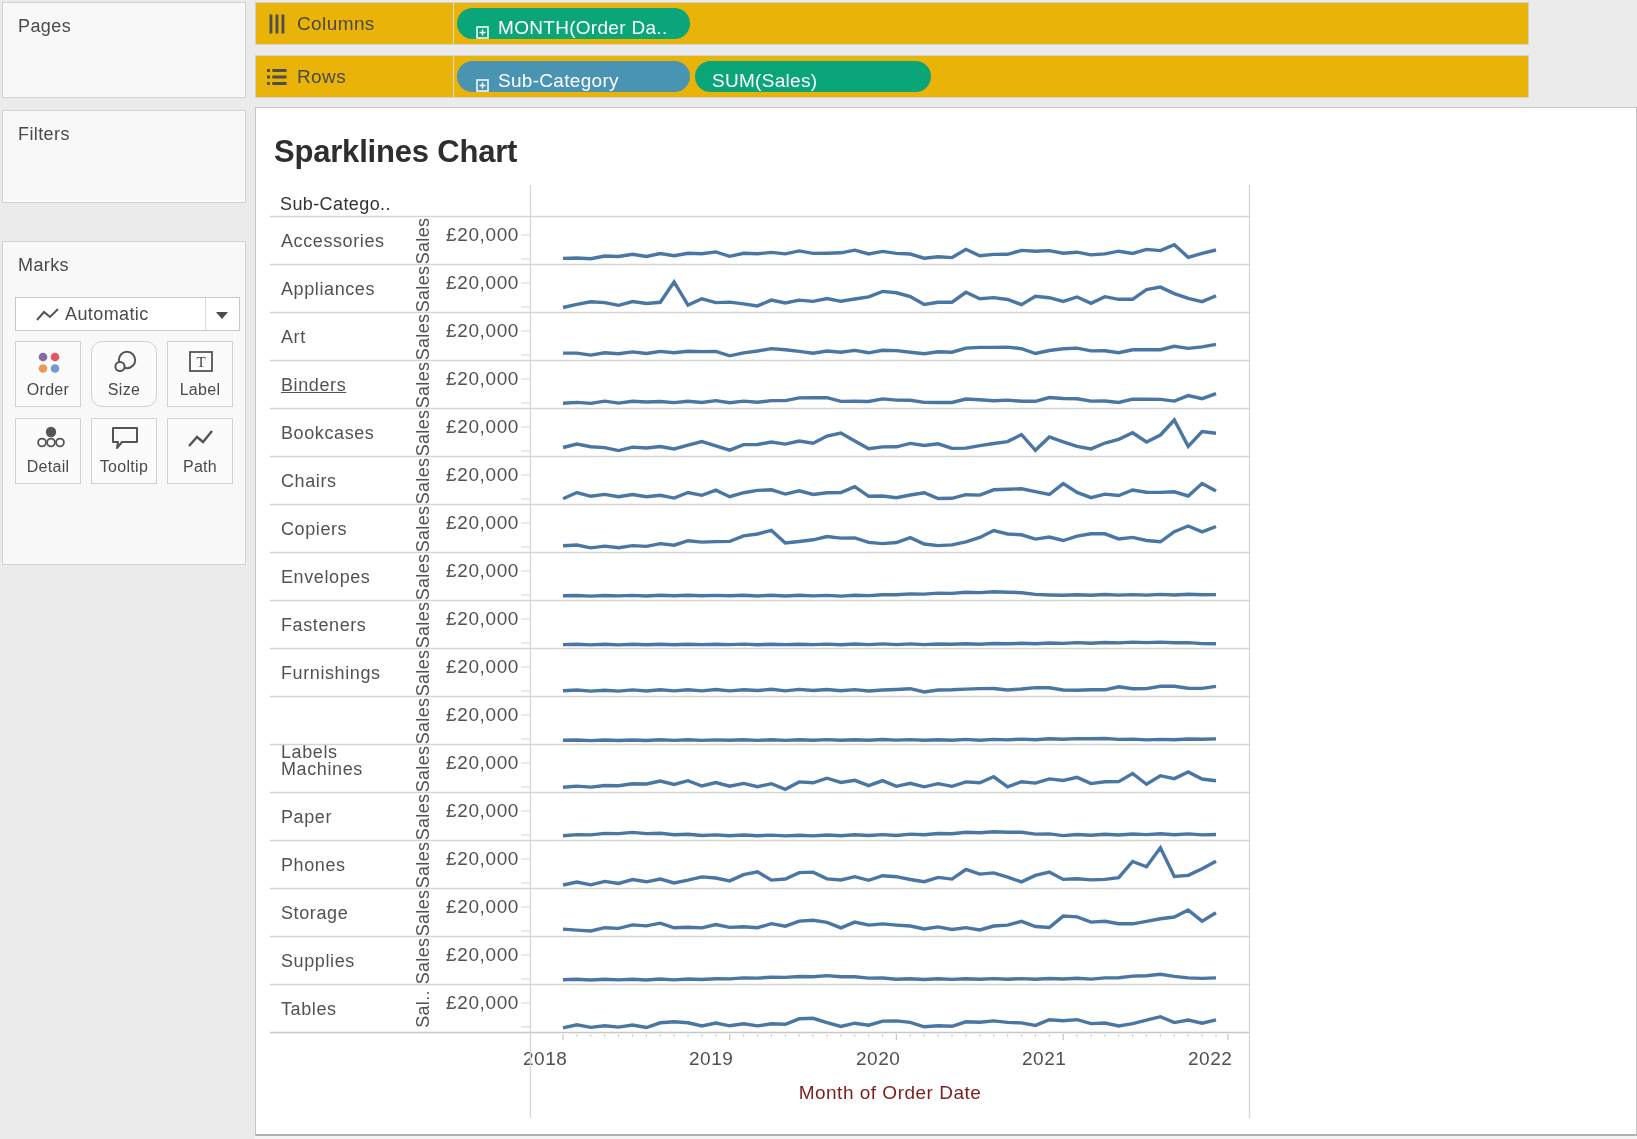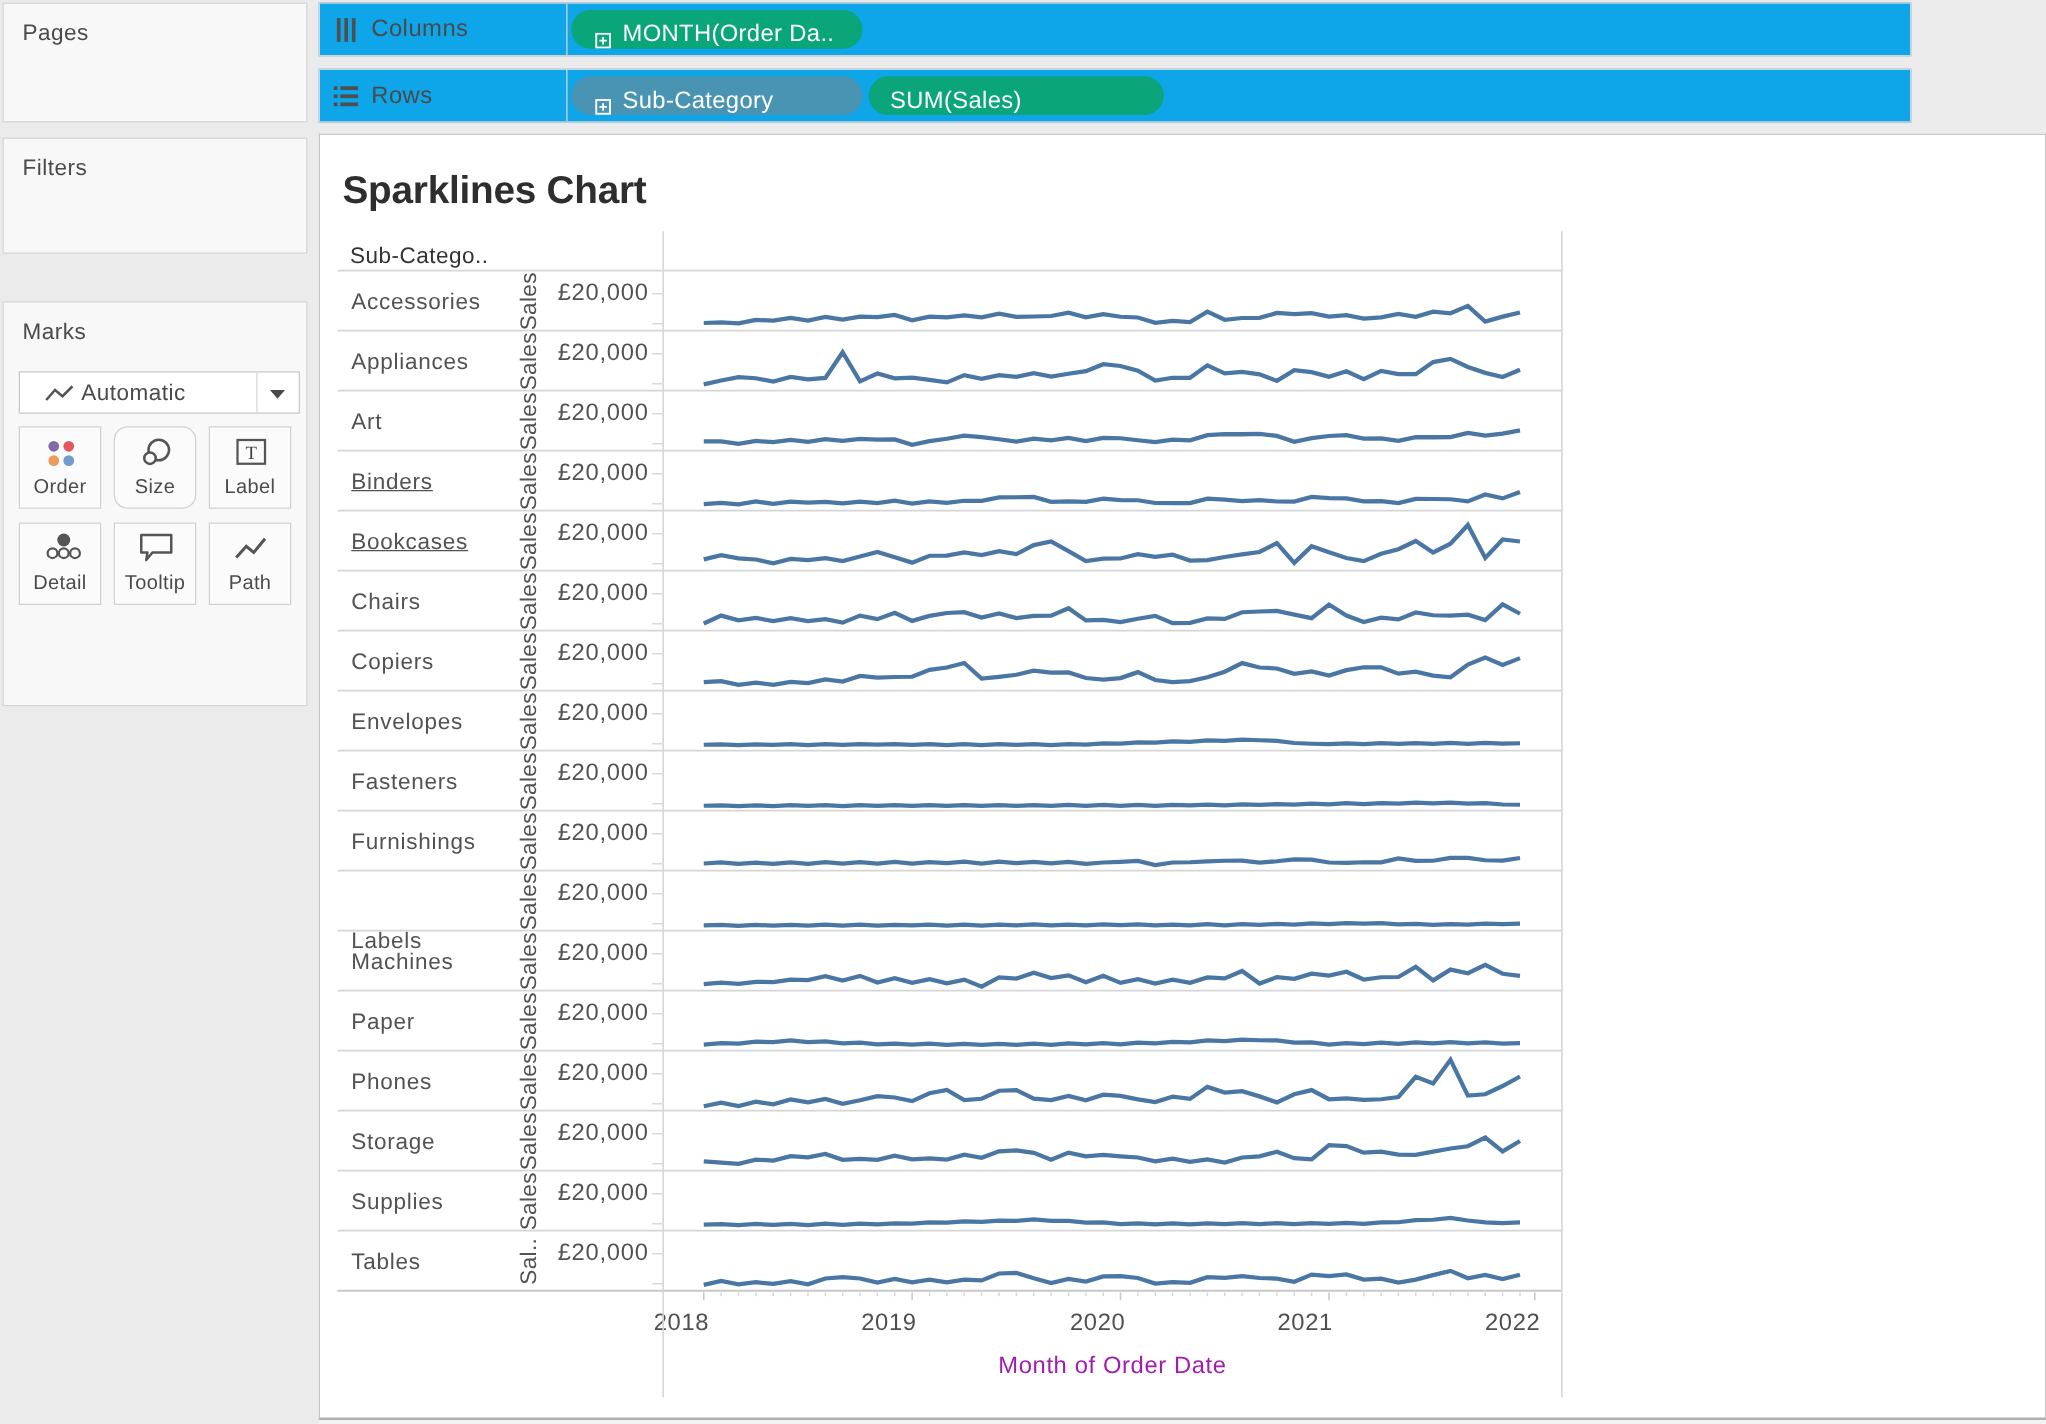--- a/index.html
+++ b/index.html
@@ -1,36 +1,36 @@
 <!DOCTYPE html>
 <html><head><meta charset="utf-8">
 <style>
 * { margin:0; padding:0; box-sizing:border-box; }
 html,body { width:1637px; height:1139px; overflow:hidden; background:#ebebeb;
   font-family:"Liberation Sans", sans-serif; }
 .panel { position:absolute; background:#f8f8f8; border:1px solid #d2d2d2; }
 .ptitle { position:absolute; left:15px; top:13px; font-size:18px; color:#4a4a4a; letter-spacing:0.4px; }
-.shelf { position:absolute; background:#0ea5e9; border:1px solid #d2d2d2; left:255px; width:1274px; height:43px; }
+.shelf { position:absolute; background:#eab308; border:1px solid #d2d2d2; left:255px; width:1274px; height:43px; }
 .shelflab { position:absolute; left:41px; top:10px; font-size:19px; color:#4a4a4a; letter-spacing:0.4px; }
 .pill { position:absolute; height:31px; border-radius:15.5px; color:#fff; font-size:19px;
   letter-spacing:0.3px; display:flex; align-items:flex-end; }
 .chart { position:absolute; left:255px; top:107px; width:1382px; height:1029px; background:#ffffff;
   border:1px solid #c6c6c6; border-bottom:2px solid #b0b0b0; }
 .title { position:absolute; left:274px; top:134px; font-size:31px; font-weight:700; color:#2e2e2e; letter-spacing:-0.2px; }
 .subcat { position:absolute; left:280px; top:194px; font-size:18px; color:#333; letter-spacing:0.4px; }
 .rowlab { position:absolute; left:281px; font-size:18px; color:#525252; letter-spacing:0.6px; height:22px; line-height:22px; }
 .saleslab { position:absolute; left:399px; width:48px; height:48px; font-size:18px; color:#525252;
   letter-spacing:0.3px; display:flex; align-items:center; justify-content:center;
   transform:rotate(-90deg); }
 .money { position:absolute; left:422px; width:97px; font-size:19px; color:#525252; letter-spacing:0.6px;
   text-align:right; height:22px; line-height:22px; }
 .year { position:absolute; top:1048px; width:80px; font-size:19px; color:#4f4f4f;
   letter-spacing:0.5px; }
 .xaxis { position:absolute; left:530px; top:1082px; width:720px; text-align:center;
-  color:#a21caf; letter-spacing:0.5px; font-size:19px; }
+  color:#7f1d1d; letter-spacing:0.5px; font-size:19px; }
 .mbtn { position:absolute; width:66px; height:66px; background:#fbfbfb; border:1px solid #d2d2d2; }
 .mbtnlab { position:absolute; width:100%; text-align:center; bottom:7px; font-size:16px; color:#4a4a4a; letter-spacing:0.3px;}
 </style></head>
 <body>
 <div class="panel" style="left:2px; top:2px; width:244px; height:96px;">
     <div class="ptitle">Pages</div>
   </div>
 <div class="panel" style="left:2px; top:110px; width:244px; height:93px;">
     <div class="ptitle">Filters</div>
   </div>
@@ -132,21 +132,21 @@
 </div>
 
 <div class="chart"></div>
 <div style="position:absolute; left:255px; top:1136px; width:1382px; height:3px; background:#f3f3f3;"></div>
 <div class="title">Sparklines Chart</div>
 <div class="subcat">Sub-Catego..</div>
 <div class="rowlab" style="top:230px;">Accessories</div>
 <div class="rowlab" style="top:278px;">Appliances</div>
 <div class="rowlab" style="top:326px;">Art</div>
 <div class="rowlab" style="top:374px;text-decoration:underline;">Binders</div>
-<div class="rowlab" style="top:422px;text-decoration:underline;">Bookcases</div>
+<div class="rowlab" style="top:422px;">Bookcases</div>
 <div class="rowlab" style="top:470px;">Chairs</div>
 <div class="rowlab" style="top:518px;">Copiers</div>
 <div class="rowlab" style="top:566px;">Envelopes</div>
 <div class="rowlab" style="top:614px;">Fasteners</div>
 <div class="rowlab" style="top:662px;">Furnishings</div>
 <div class="rowlab" style="top:741px;">Labels</div>
 <div class="rowlab" style="top:758px;">Machines</div>
 <div class="rowlab" style="top:806px;">Paper</div>
 <div class="rowlab" style="top:854px;">Phones</div>
 <div class="rowlab" style="top:902px;">Storage</div>

